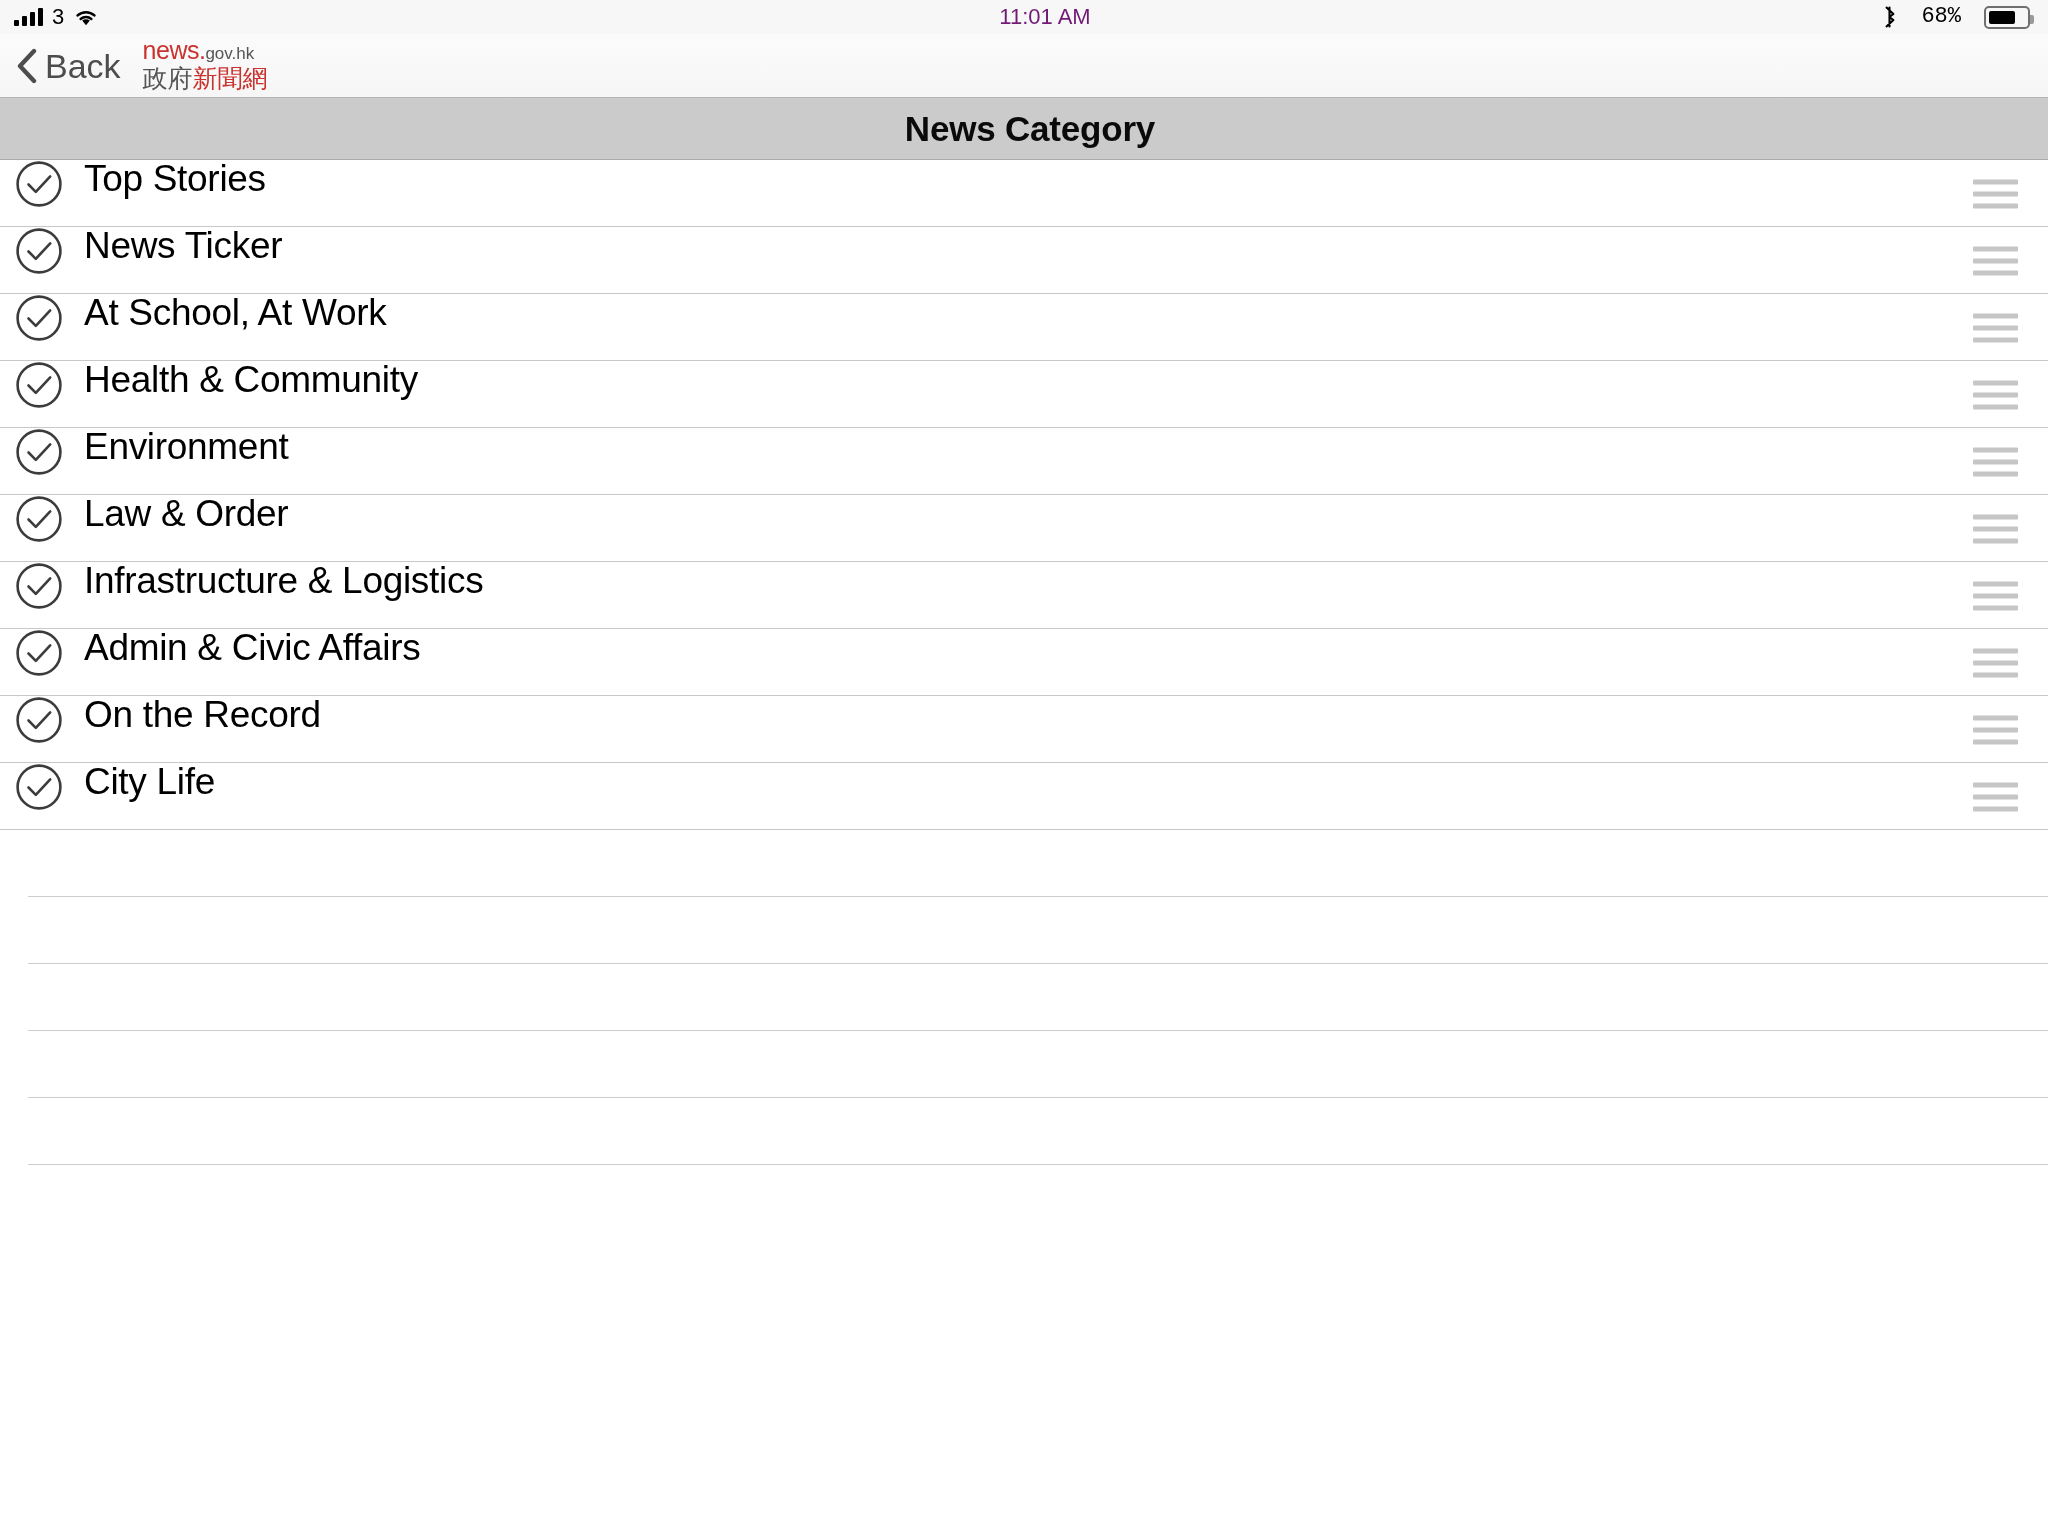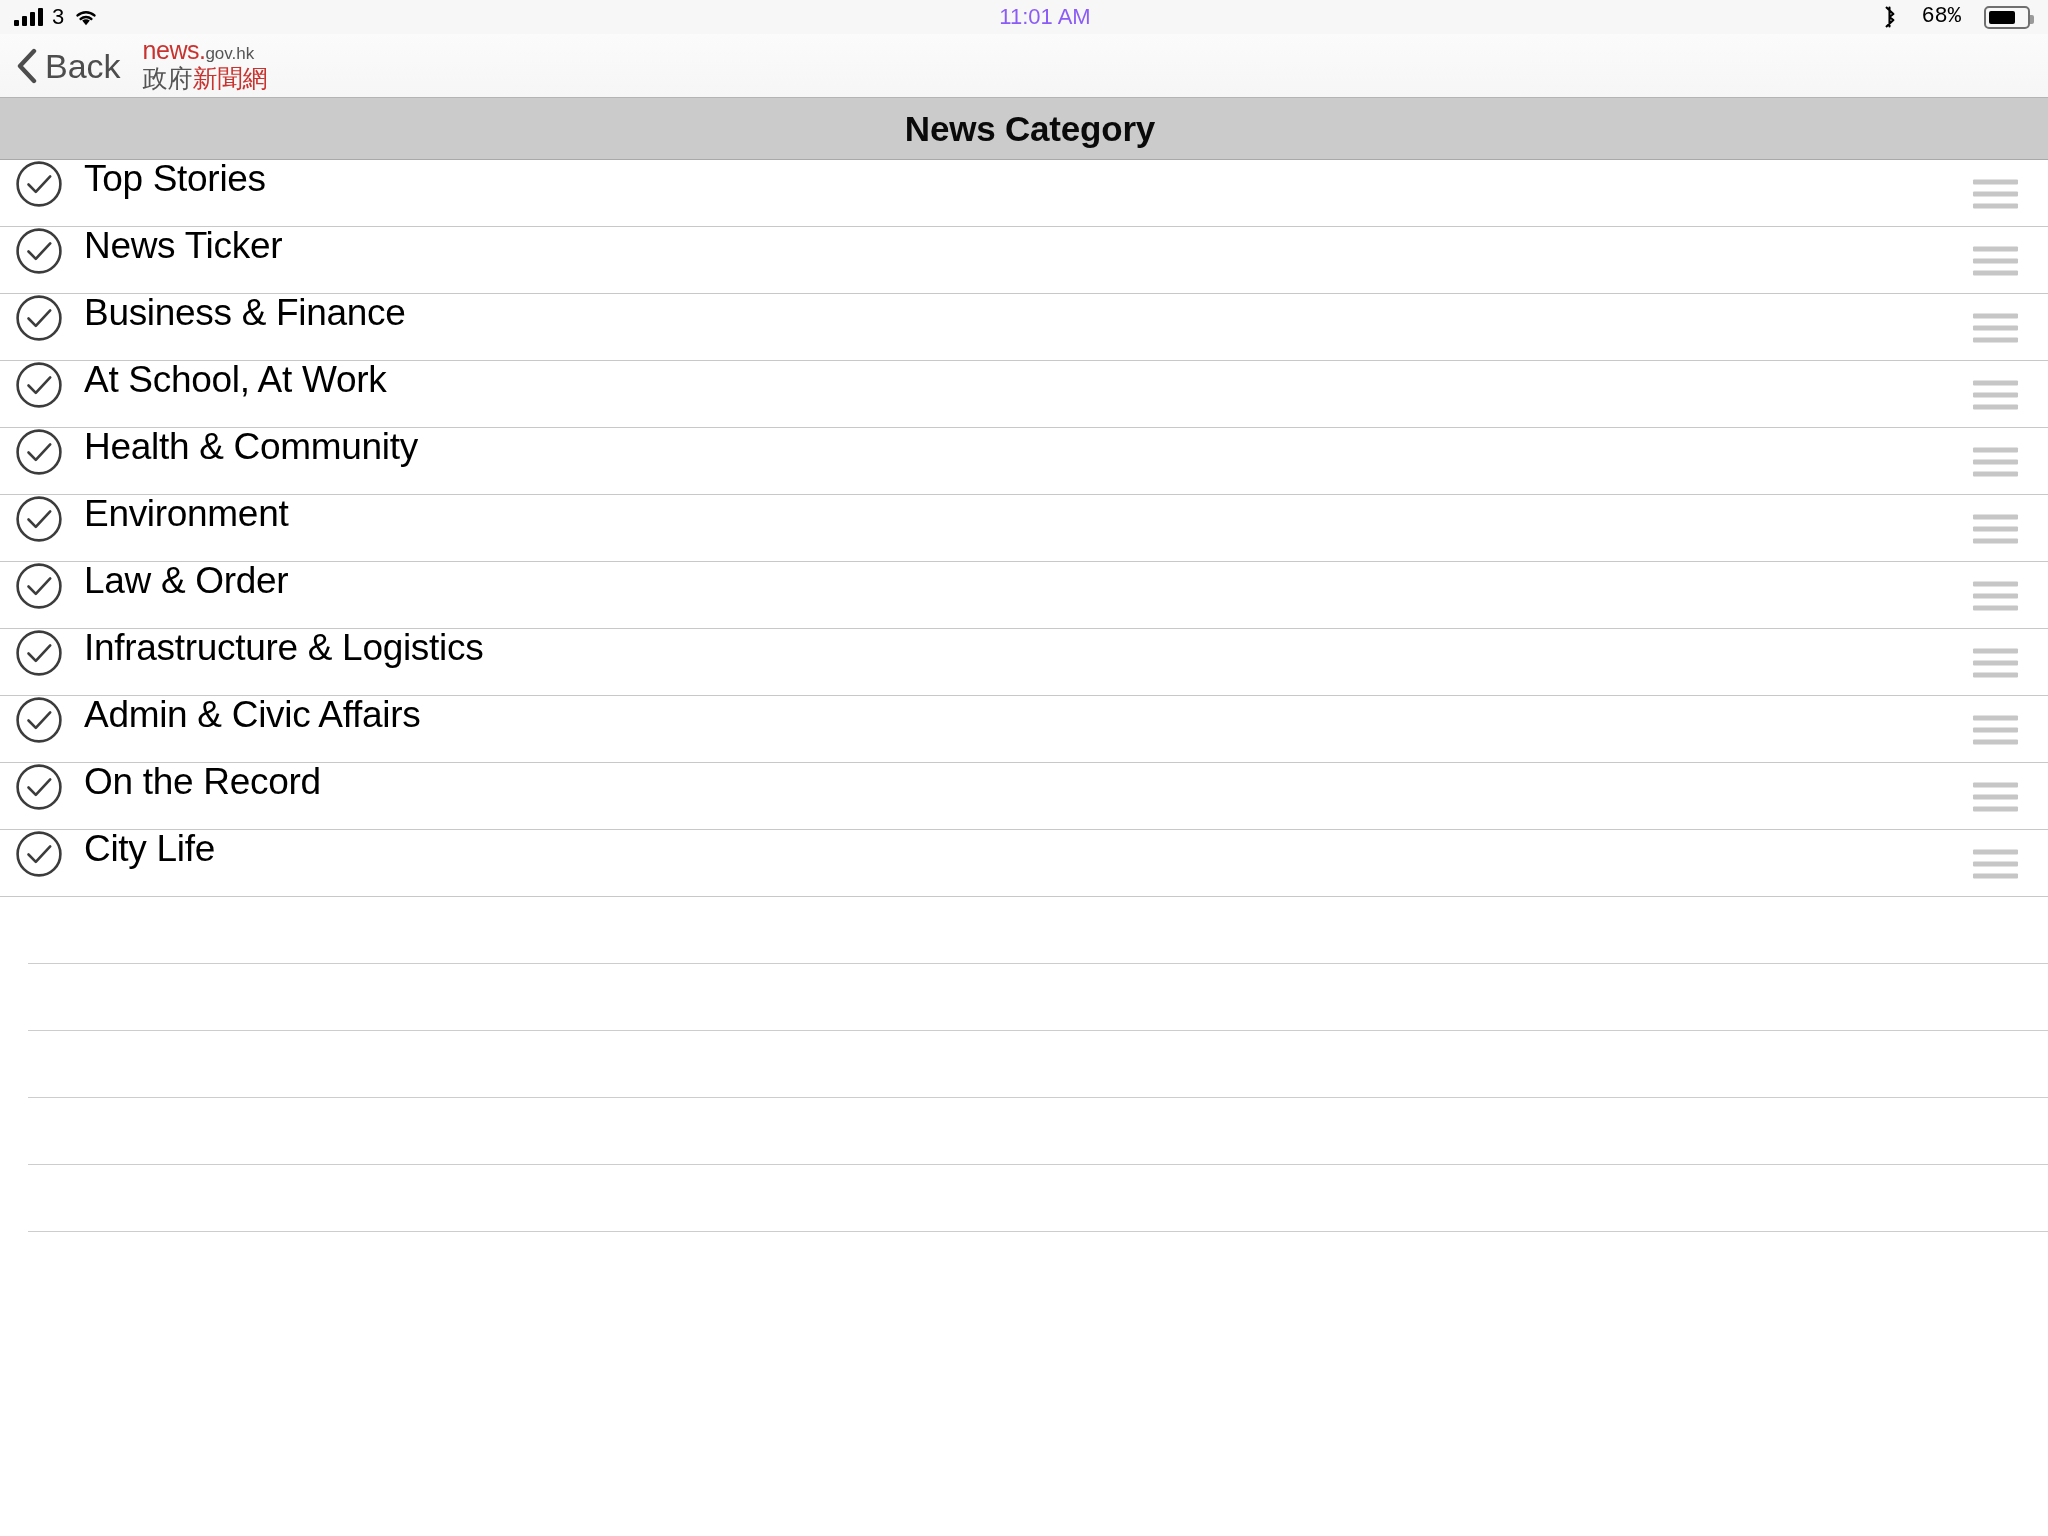--- a/index.html
+++ b/index.html
@@ -28,21 +28,21 @@
   .bars i:nth-child(1){ height:6px; }
   .bars i:nth-child(2){ height:10px; }
   .bars i:nth-child(3){ height:14px; }
   .bars i:nth-child(4){ height:18px; }
   .carrier{ font-size:22px; color:#000; line-height:1; font-weight:400; }
   .wifi{ width:26px; height:20px; }
 
   .sb-center{
     position:absolute; left:0; right:0; top:0; height:34px;
     display:flex; align-items:center; justify-content:center;
-    font-size:22px; color:#8b5cf6; font-weight:500;padding-left:42px;
+    font-size:22px; color:#701a75; font-weight:500;padding-left:42px;
   }
   .sb-right{
     position:absolute; right:18px; top:0; height:34px;
     display:flex; align-items:center; gap:23px;font-family:Liberation Mono, monospace;
   }
   .bt{ width:17px; height:24px; }
   .batt-pct{ font-size:22px; color:#000; line-height:1; }
   .batt{
     position:relative; width:46px; height:23px;
     border:2px solid #6f6f6f; border-radius:5px;
@@ -217,32 +217,20 @@
         <i></i>
         <i></i>
         <i></i>
       </span>
     </div>
     <div class="row">
       <svg viewBox="0 0 48 48" class="check">
         <circle cx="24" cy="24" r="21.4" stroke="#3c3c3c" stroke-width="2.6" fill="none"></circle>
         <path d="M13.5 24.5 L20.8 31.8 L35.2 16.4" stroke="#3c3c3c" stroke-width="2.6" fill="none" stroke-linecap="round" stroke-linejoin="round"></path>
       </svg>
-      <span class="row-label">Business &amp; Finance</span>
-      <span class="handle">
-        <i></i>
-        <i></i>
-        <i></i>
-      </span>
-    </div>
-    <div class="row">
-      <svg viewBox="0 0 48 48" class="check">
-        <circle cx="24" cy="24" r="21.4" stroke="#3c3c3c" stroke-width="2.6" fill="none"></circle>
-        <path d="M13.5 24.5 L20.8 31.8 L35.2 16.4" stroke="#3c3c3c" stroke-width="2.6" fill="none" stroke-linecap="round" stroke-linejoin="round"></path>
-      </svg>
       <span class="row-label">At School, At Work</span>
       <span class="handle">
         <i></i>
         <i></i>
         <i></i>
       </span>
     </div>
     <div class="row">
       <svg viewBox="0 0 48 48" class="check">
         <circle cx="24" cy="24" r="21.4" stroke="#3c3c3c" stroke-width="2.6" fill="none"></circle>

